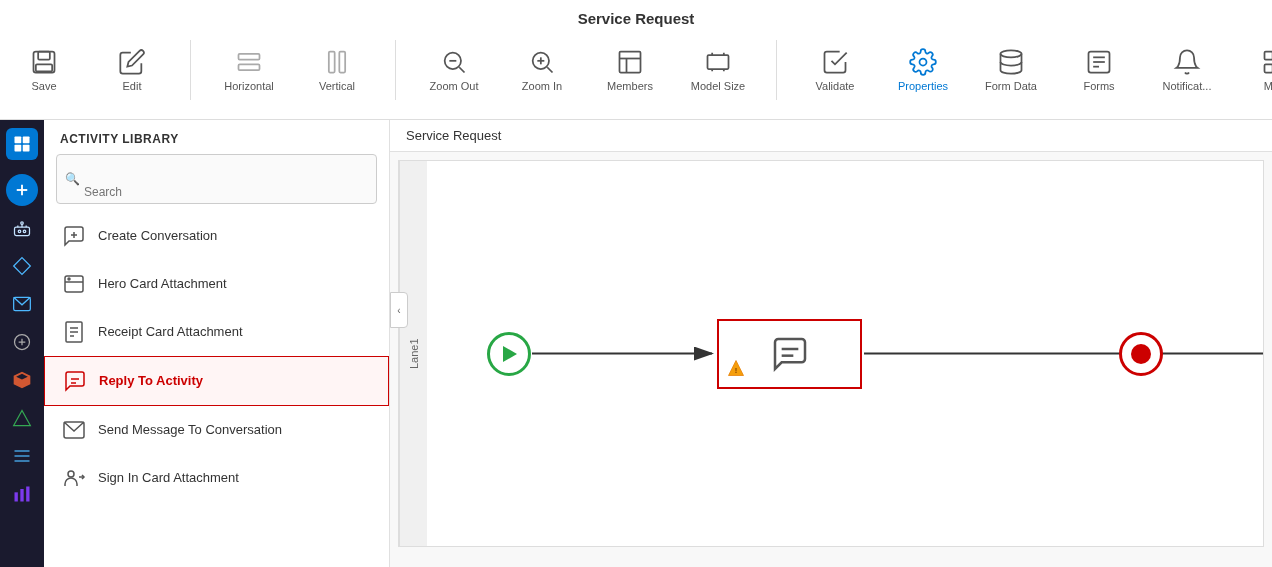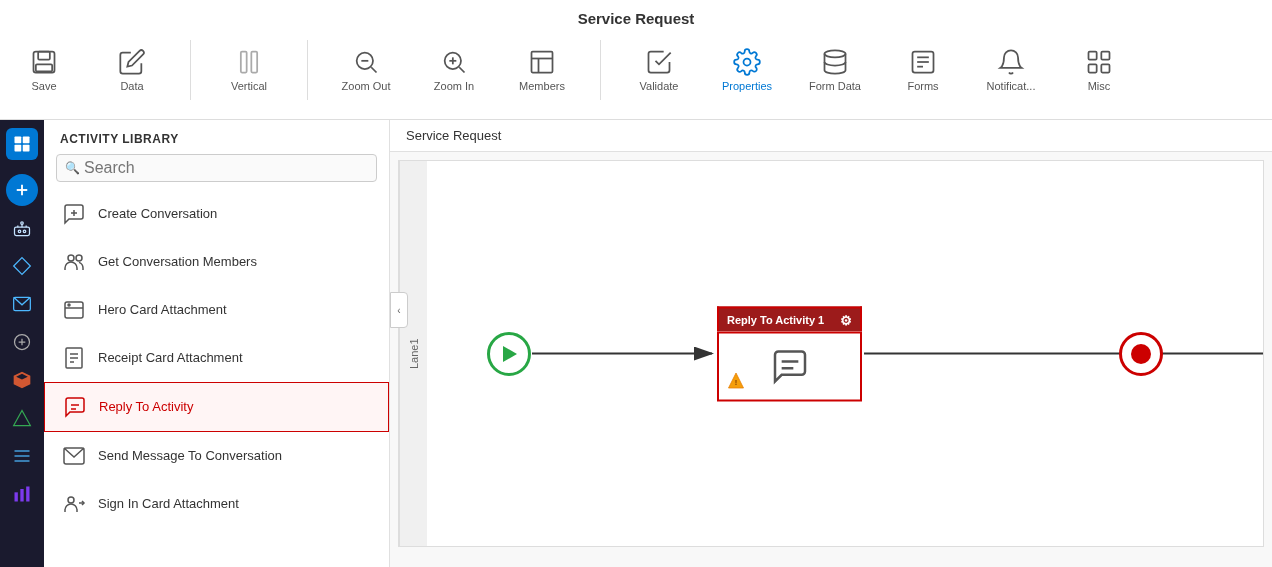--- a/index.html
+++ b/index.html
@@ -108,23 +108,24 @@
       border-radius: 4px;
       display: flex;
       align-items: center;
       padding: 4px 8px;
       background: #fafafa;
     }
     .search-box input {
       border: none;
       background: transparent;
       outline: none;
-      font-size: 16px;
+      font-size: 12px;
       color: #000000;
       width: 100%;
+      margin-top: 26px;
     }
     .search-icon-sm { color: #888; font-size: 12px; margin-right: 4px; }
 
     .activity-list { overflow-y: auto; flex: 1; }
     .activity-item {
       display: flex;
       align-items: center;
       padding: 10px 16px;
       gap: 10px;
       cursor: pointer;
@@ -310,24 +311,31 @@
         <rect x="5" y="14" width="14" height="6" rx="1"></rect>
       </svg>
       <span>Save</span>
     </button>
 
     <button class="toolbar-btn">
       <svg viewBox="0 0 24 24" fill="none" stroke="#555" stroke-width="1.5">
         <path d="M11 4H4a2 2 0 00-2 2v14a2 2 0 002 2h14a2 2 0 002-2v-7"></path>
         <path d="M18.5 2.5a2.121 2.121 0 013 3L12 15l-4 1 1-4 9.5-9.5z"></path>
       </svg>
-      <span>Data</span>
+      <span>Edit</span>
     </button>
     <div class="toolbar-separator"></div>
 
+    <button class="toolbar-btn">
+      <svg viewBox="0 0 24 24" fill="none" stroke="#aaa" stroke-width="1.5">
+        <rect x="3" y="5" width="18" height="5" rx="1"></rect>
+        <rect x="3" y="14" width="18" height="5" rx="1"></rect>
+      </svg>
+      <span>Horizontal</span>
+    </button>
 
     <button class="toolbar-btn">
       <svg viewBox="0 0 24 24" fill="none" stroke="#aaa" stroke-width="1.5">
         <rect x="5" y="3" width="5" height="18" rx="1"></rect>
         <rect x="14" y="3" width="5" height="18" rx="1"></rect>
       </svg>
       <span>Vertical</span>
     </button>
     <div class="toolbar-separator"></div>
 
@@ -352,20 +360,27 @@
 
     <button class="toolbar-btn">
       <svg viewBox="0 0 24 24" fill="none" stroke="#555" stroke-width="1.5">
         <rect x="3" y="3" width="18" height="18" rx="1"></rect>
         <line x1="3" y1="9" x2="21" y2="9"></line>
         <line x1="9" y1="9" x2="9" y2="21"></line>
       </svg>
       <span>Members</span>
     </button>
 
+    <button class="toolbar-btn">
+      <svg viewBox="0 0 24 24" fill="none" stroke="#555" stroke-width="1.5">
+        <rect x="3" y="6" width="18" height="12" rx="1"></rect>
+        <path d="M7 6V4M17 6V4M7 18v2M17 18v2"></path>
+      </svg>
+      <span>Model Size</span>
+    </button>
     <div class="toolbar-separator"></div>
 
     <button class="toolbar-btn">
       <svg viewBox="0 0 24 24" fill="none" stroke="#555" stroke-width="1.5">
         <polyline points="9 11 12 14 22 4"></polyline>
         <path d="M21 12v7a2 2 0 01-2 2H5a2 2 0 01-2-2V5a2 2 0 012-2h11"></path>
       </svg>
       <span>Validate</span>
     </button>
 
@@ -500,31 +515,20 @@
         <div class="activity-item-icon">
           <svg width="24" height="24" viewBox="0 0 24 24" fill="none" stroke="#555" stroke-width="1.5">
             <path d="M21 15a2 2 0 01-2 2H7l-4 4V5a2 2 0 012-2h14a2 2 0 012 2z"></path>
             <line x1="12" y1="8" x2="12" y2="14"></line>
             <line x1="9" y1="11" x2="15" y2="11"></line>
           </svg>
         </div>
         <div class="activity-item-label">Create Conversation</div>
       </div>
 
-      <div class="activity-item">
-        <div class="activity-item-icon">
-          <svg width="24" height="24" viewBox="0 0 24 24" fill="none" stroke="#555" stroke-width="1.5">
-            <circle cx="9" cy="8" r="3"></circle>
-            <path d="M3 20v-2a6 6 0 0112 0v2"></path>
-            <circle cx="17" cy="8" r="3"></circle>
-            <path d="M21 20v-2a6 6 0 00-4-5.65"></path>
-          </svg>
-        </div>
-        <div class="activity-item-label">Get Conversation Members</div>
-      </div>
 
       <div class="activity-item">
         <div class="activity-item-icon">
           <svg width="24" height="24" viewBox="0 0 24 24" fill="none" stroke="#555" stroke-width="1.5">
             <rect x="3" y="4" width="18" height="16" rx="2"></rect>
             <line x1="3" y1="10" x2="21" y2="10"></line>
             <circle cx="7" cy="7" r="1"></circle>
           </svg>
         </div>
         <div class="activity-item-label">Hero Card Attachment</div>
@@ -543,21 +547,21 @@
       </div>
 
       <div class="activity-item selected" style="border:1.5px solid #cc0000; background:#fff5f5;">
         <div class="activity-item-icon">
           <svg width="24" height="24" viewBox="0 0 24 24" fill="none" stroke="#cc0000" stroke-width="1.5">
             <path d="M21 15a2 2 0 01-2 2H7l-4 4V5a2 2 0 012-2h14a2 2 0 012 2z"></path>
             <line x1="8" y1="10" x2="16" y2="10"></line>
             <line x1="8" y1="14" x2="13" y2="14"></line>
           </svg>
         </div>
-        <div class="activity-item-label" style="color:#cc0000; font-weight:400;">Reply To Activity</div>
+        <div class="activity-item-label" style="color:#cc0000; font-weight:700;">Reply To Activity</div>
       </div>
 
       <div class="activity-item">
         <div class="activity-item-icon">
           <svg width="24" height="24" viewBox="0 0 24 24" fill="none" stroke="#555" stroke-width="1.5">
             <rect x="2" y="4" width="20" height="16" rx="2"></rect>
             <polyline points="2,4 12,13 22,4"></polyline>
           </svg>
         </div>
         <div class="activity-item-label">Send Message To Conversation</div>
@@ -598,24 +602,20 @@
           <line x1="105" y1="50%" x2="285" y2="50%" class="arrow-line"></line>
 
           <line x1="437" y1="50%" x2="870" y2="50%" class="arrow-line"></line>
         </svg>
 
         <div class="start-node">
           <div class="play-icon"></div>
         </div>
 
         <div class="activity-node">
-          <div class="activity-node-header">
-            <span>Reply To Activity 1</span>
-            <span style="cursor:pointer; font-size:13px;">⚙</span>
-          </div>
           <div class="activity-node-body">
             <svg width="40" height="40" viewBox="0 0 24 24" fill="none" stroke="#555" stroke-width="1.5">
               <path d="M21 15a2 2 0 01-2 2H7l-4 4V5a2 2 0 012-2h14a2 2 0 012 2z"></path>
               <line x1="7" y1="9" x2="17" y2="9"></line>
               <line x1="7" y1="13" x2="14" y2="13"></line>
             </svg>
             <div class="activity-warning">
               <svg width="18" height="18" viewBox="0 0 24 24">
                 <polygon points="12 2 22 22 2 22" fill="#f59e0b" stroke="#e67c00" stroke-width="1"></polygon>
                 <text x="12" y="18" text-anchor="middle" font-size="10" font-weight="bold" fill="#7c3a00">!</text>

